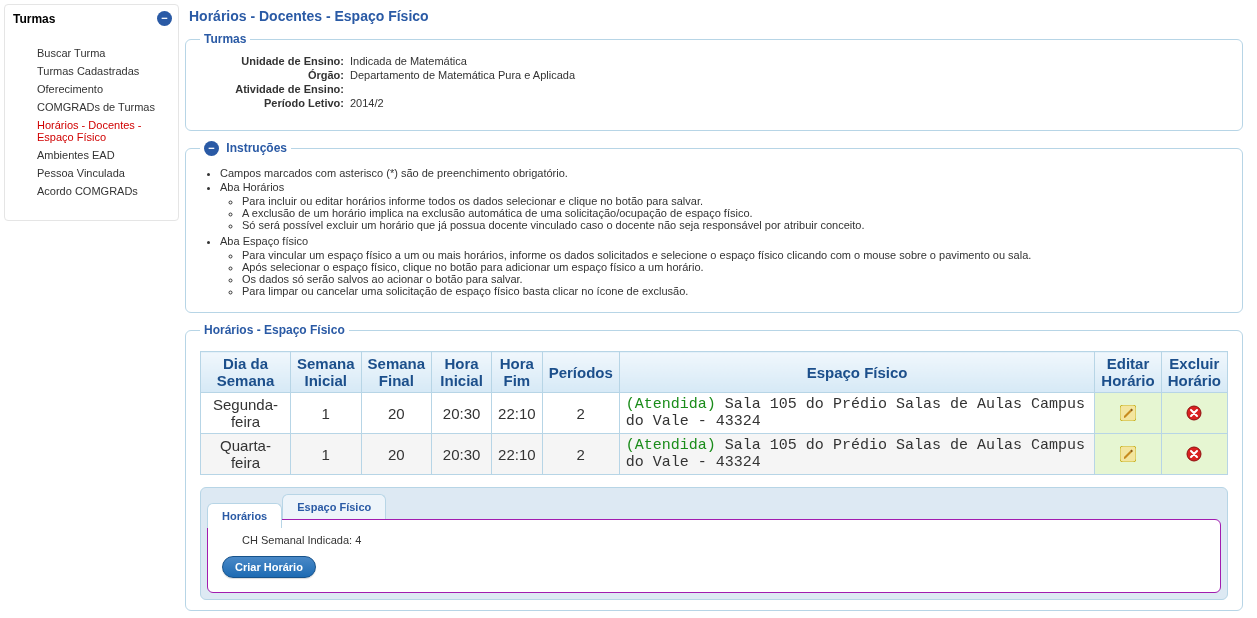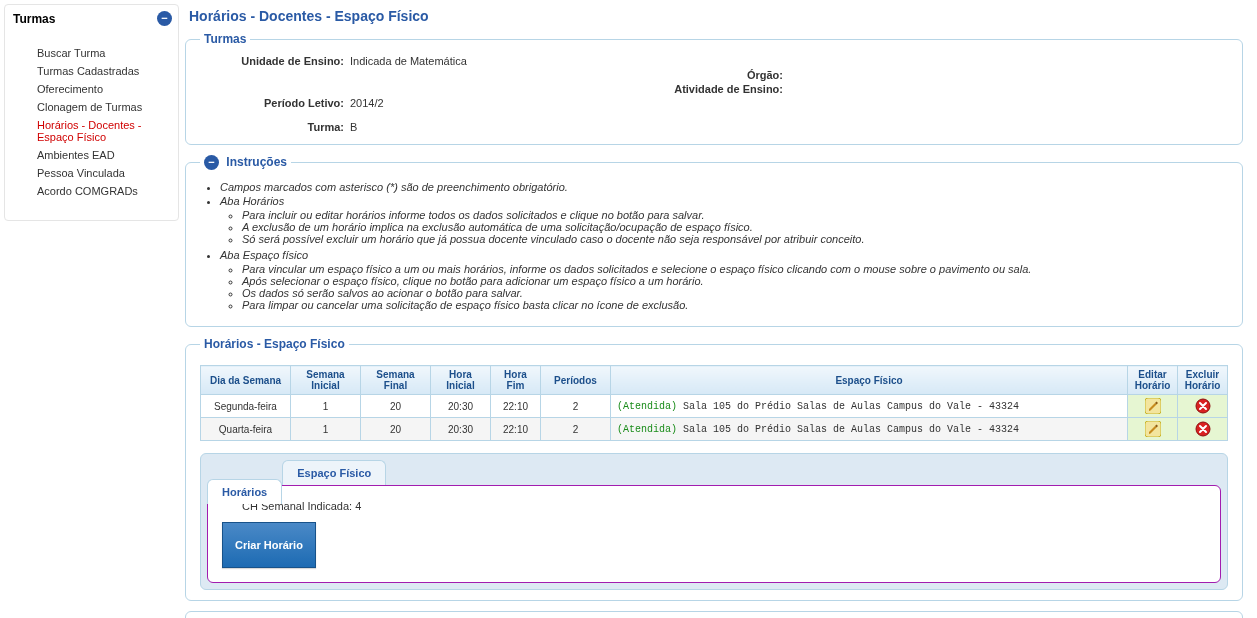--- a/index.html
+++ b/index.html
@@ -69,39 +69,39 @@
     padding: 8px 14px 10px 14px;
   }
   fieldset.box > legend {
     color: #2a5aa5;
     font-weight: bold;
     font-size: 12px;
     padding: 0 4px;
   }
   fieldset.box > legend .collapse-icon { margin-right: 4px; vertical-align: middle;}
 
-  .kv-row { display: flex; padding: 1px 0; justify-content: center; }
+  .kv-row { display: flex; padding: 1px 0; }
   .kv-row .k { width: 150px; text-align: right; font-weight: bold; padding-right: 6px; }
   .kv-row .v { flex: 1; }
   .kv-row.spacer { height: 10px; }
 
-  .instr ul { margin: 2px 0 2px 20px; padding: 0; font-style: italic;}
+  .instr ul { margin: 2px 0 2px 20px; padding: 0;}
   .instr > ul > li { padding: 1px 0; }
   .instr ul ul { list-style: circle; margin-left: 22px; }
 
   table.sched {
     width: 100%;
     border-collapse: collapse;
     margin-top: 6px;
   }
   table.sched th, table.sched td {
     border: 1px solid #b7d5e6;
     padding: 3px 6px;
     text-align: center;
-    font-size: 10px;
+    font-size: 15px;
     margin-left: 23px;
   }
   table.sched th {
     background: linear-gradient(#f0f7fc, #d6e9f6);
     color: #1c4f8b;
     font-weight: bold;
   }
   table.sched td.espaco { text-align: left; font-family: Liberation Mono, monospace; }
   table.sched td.espaco .status { color: #1a8c1a; }
   table.sched tr:nth-child(even) td:not(.act-cell) { background: #f5f5f5; }
@@ -127,37 +127,37 @@
     border-bottom: none;
     border-radius: 6px 6px 0 0;
     background: #edf4fa;
     color: #2a5aa5;
     font-weight: bold;
     cursor: pointer;
   }
   .tab.active {
     background: #fff;
     position: relative;
-    top: 19px;
+    top: 9px;
   }
   .tabpanel {
     background: #fff;
     border: 1px solid #a21caf;
     border-radius: 0 6px 6px 6px;
     padding: 14px;
   }
   .ch-line { padding-left: 20px; margin-bottom: 10px; }
 
   .btn {
     display: inline-block;
     background: linear-gradient(#4a89c7, #1d6bb3);
     color: #fff;
     border: 1px solid #17528a;
-    border-radius: 0;
-    padding: 16px 12px;
+    border-radius: 11px;
+    padding: 4px 12px;
     font-weight: bold;
     font-size: 11px;
     cursor: pointer;
     box-shadow: 0 1px 1px rgba(0,0,0,.15);
   }
 
   .actions-bar {
     border: 1px solid #b7d5e6;
     border-radius: 6px;
     padding: 12px;
@@ -172,65 +172,62 @@
 
   <div class="sidebar">
     <div class="sidebar-header">
       <span>Turmas</span>
       <span class="collapse-icon">−</span>
     </div>
     <ul>
       <li>Buscar Turma</li>
       <li>Turmas Cadastradas</li>
       <li>Oferecimento</li>
-      <li>Clonagem de Turmas</li>
+      <li>COMGRADs de Turmas</li>
       <li class="active">Horários - Docentes - Espaço Físico</li>
       <li>Ambientes EAD</li>
       <li>Pessoa Vinculada</li>
       <li>Acordo COMGRADs</li>
     </ul>
   </div>
 
   <div class="main">
     <div class="page-title">Horários - Docentes - Espaço Físico</div>
 
     <fieldset class="box">
       <legend>Turmas</legend>
       <div class="kv-row">
         <div class="k">Unidade de Ensino:</div>
         <div class="v">Indicada de Matemática</div>
       </div>
       <div class="kv-row">
         <div class="k">Órgão:</div>
+        <div class="v">Departamento de Matemática Pura e Aplicada</div>
       </div>
       <div class="kv-row">
         <div class="k">Atividade de Ensino:</div>
       </div>
       <div class="kv-row">
         <div class="k">Período Letivo:</div>
         <div class="v">2014/2</div>
       </div>
       <div class="kv-row spacer"></div>
-      <div class="kv-row">
-        <div class="k">Turma:</div>
-        <div class="v">B</div>
-      </div>
     </fieldset>
 
     <fieldset class="box instr">
       <legend>
         <span class="collapse-icon">−</span>
         <span>Instruções</span>
       </legend>
       <ul>
         <li>Campos marcados com asterisco (*) são de preenchimento obrigatório.</li>
         <li>
           <span>Aba Horários</span>
           <ul>
-            <li>Para incluir ou editar horários informe todos os dados solicitados e clique no botão para salvar.</li>
+            <li>Para incluir ou editar horários informe todos os dados selecionar e clique no botão para salvar.</li>
             <li>A exclusão de um horário implica na exclusão automática de uma solicitação/ocupação de espaço físico.</li>
             <li>Só será possível excluir um horário que já possua docente vinculado caso o docente não seja responsável por atribuir conceito.</li>
           </ul>
         </li>
         <li>
           <span>Aba Espaço físico</span>
           <ul>
             <li>Para vincular um espaço físico a um ou mais horários, informe os dados solicitados e selecione o espaço físico clicando com o mouse sobre o pavimento ou sala.</li>
             <li>Após selecionar o espaço físico, clique no botão para adicionar um espaço físico a um horário.</li>
             <li>Os dados só serão salvos ao acionar o botão para salvar.</li>

